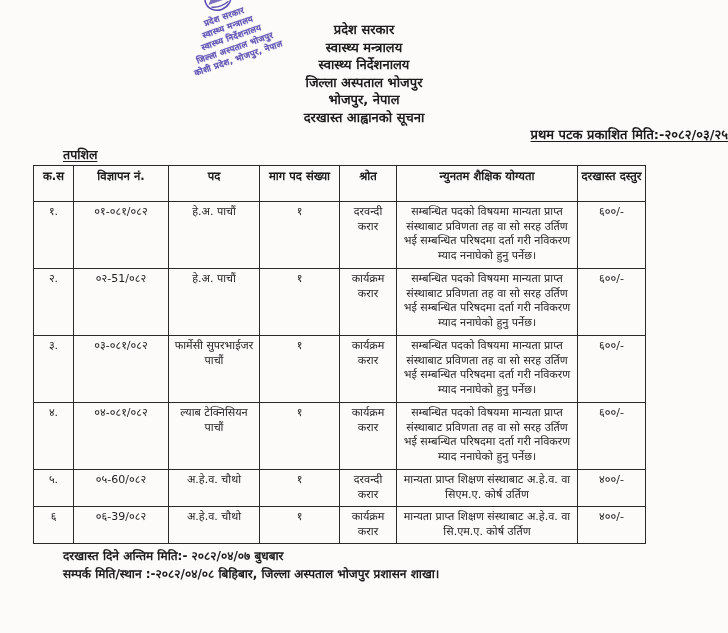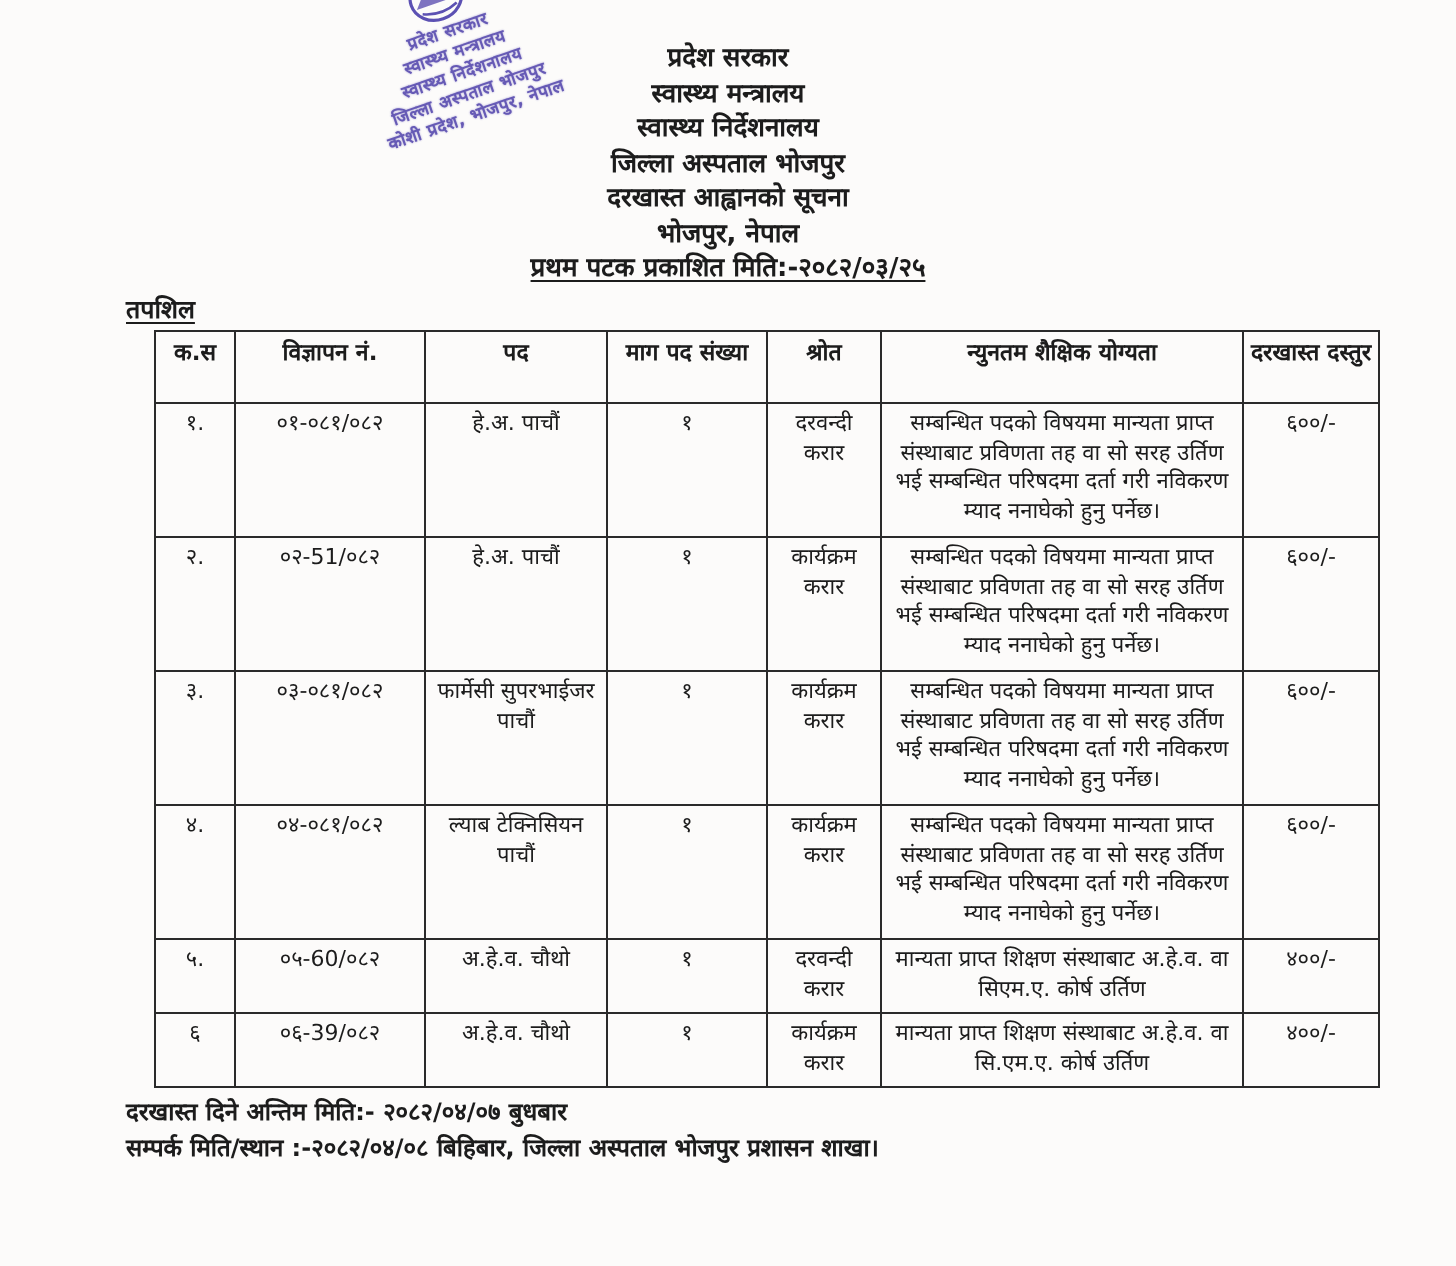--- a/index.html
+++ b/index.html
@@ -20,36 +20,36 @@
     pointer-events:none;
   }
   .stamp-emblem { display:block; margin:0 auto 1px auto; }
   .stamp-line { font-size:8.5px; line-height:11px; font-weight:700; letter-spacing:.3px; }
 
   
   .letterhead { padding-top:21px; text-align:center; }
   .head-line { font-size:13px; line-height:17.5px; font-weight:600; }
   .published-line {
     font-size:13px; line-height:18px; font-weight:700;
-    text-decoration:underline; text-underline-offset:2px;
+    text-decoration:underline; text-underline-offset:2px;text-align:right;
   }
 
   
   .intro {
     margin:3px 40px 0 63px; font-size:12.5px; line-height:20px;
     font-weight:600; text-align:justify;
   }
   .tapsil {
     margin:1px 0 2px 63px; font-size:12.5px; font-weight:700;
     text-decoration:underline; text-underline-offset:2px; display:inline-block;
   }
 
   
   table.notice {
-    margin-left:77px; border-collapse:collapse; table-layout:fixed;
+    margin-left:33px; border-collapse:collapse; table-layout:fixed;
     width:612px; font-size:11px;
   }
   table.notice th, table.notice td {
     border:1px solid #2a2a2a; vertical-align:top;
     text-align:center; padding:3px 3px; line-height:14.5px;
     overflow:hidden;
   }
   table.notice th { font-weight:600; font-size:11.5px; height:36px; }
   tr.row-tall  { height:67px; }
   tr.row-short { height:37px; }
@@ -77,22 +77,22 @@
     <div class="stamp-line">स्वास्थ्य निर्देशनालय</div>
     <div class="stamp-line">जिल्ला अस्पताल भोजपुर</div>
     <div class="stamp-line">कोशी प्रदेश, भोजपुर, नेपाल</div>
   </div>
 
   <div class="letterhead">
     <div class="head-line">प्रदेश सरकार</div>
     <div class="head-line">स्वास्थ्य मन्त्रालय</div>
     <div class="head-line">स्वास्थ्य निर्देशनालय</div>
     <div class="head-line">जिल्ला अस्पताल भोजपुर</div>
+    <div class="head-line">भोजपुर, नेपाल</div>
     <div class="head-line">दरखास्त आह्वानको सूचना</div>
-    <div class="head-line">भोजपुर, नेपाल</div>
     <div class="published-line">प्रथम पटक प्रकाशित मिति:-२०८२/०३/२५</div>
   </div>
 
   <div><span class="tapsil">तपशिल</span></div>
 
   <table class="notice">
     <colgroup>
       <col class="col-sn">
         <col class="col-ad">
         <col class="col-post">

